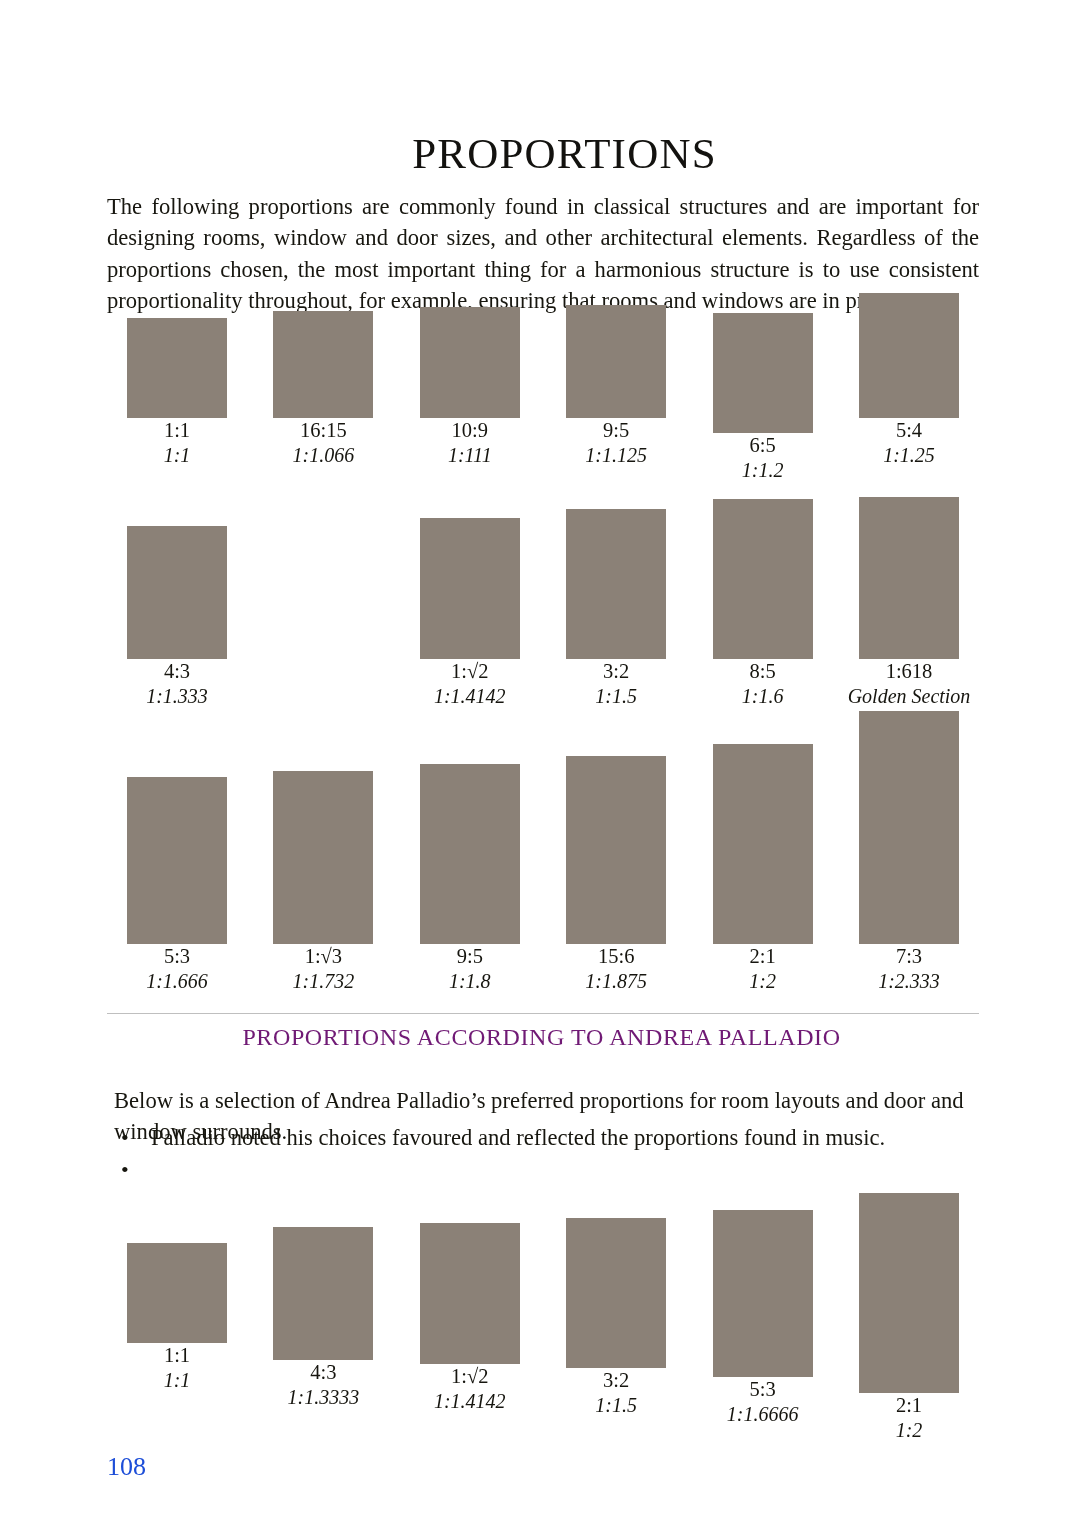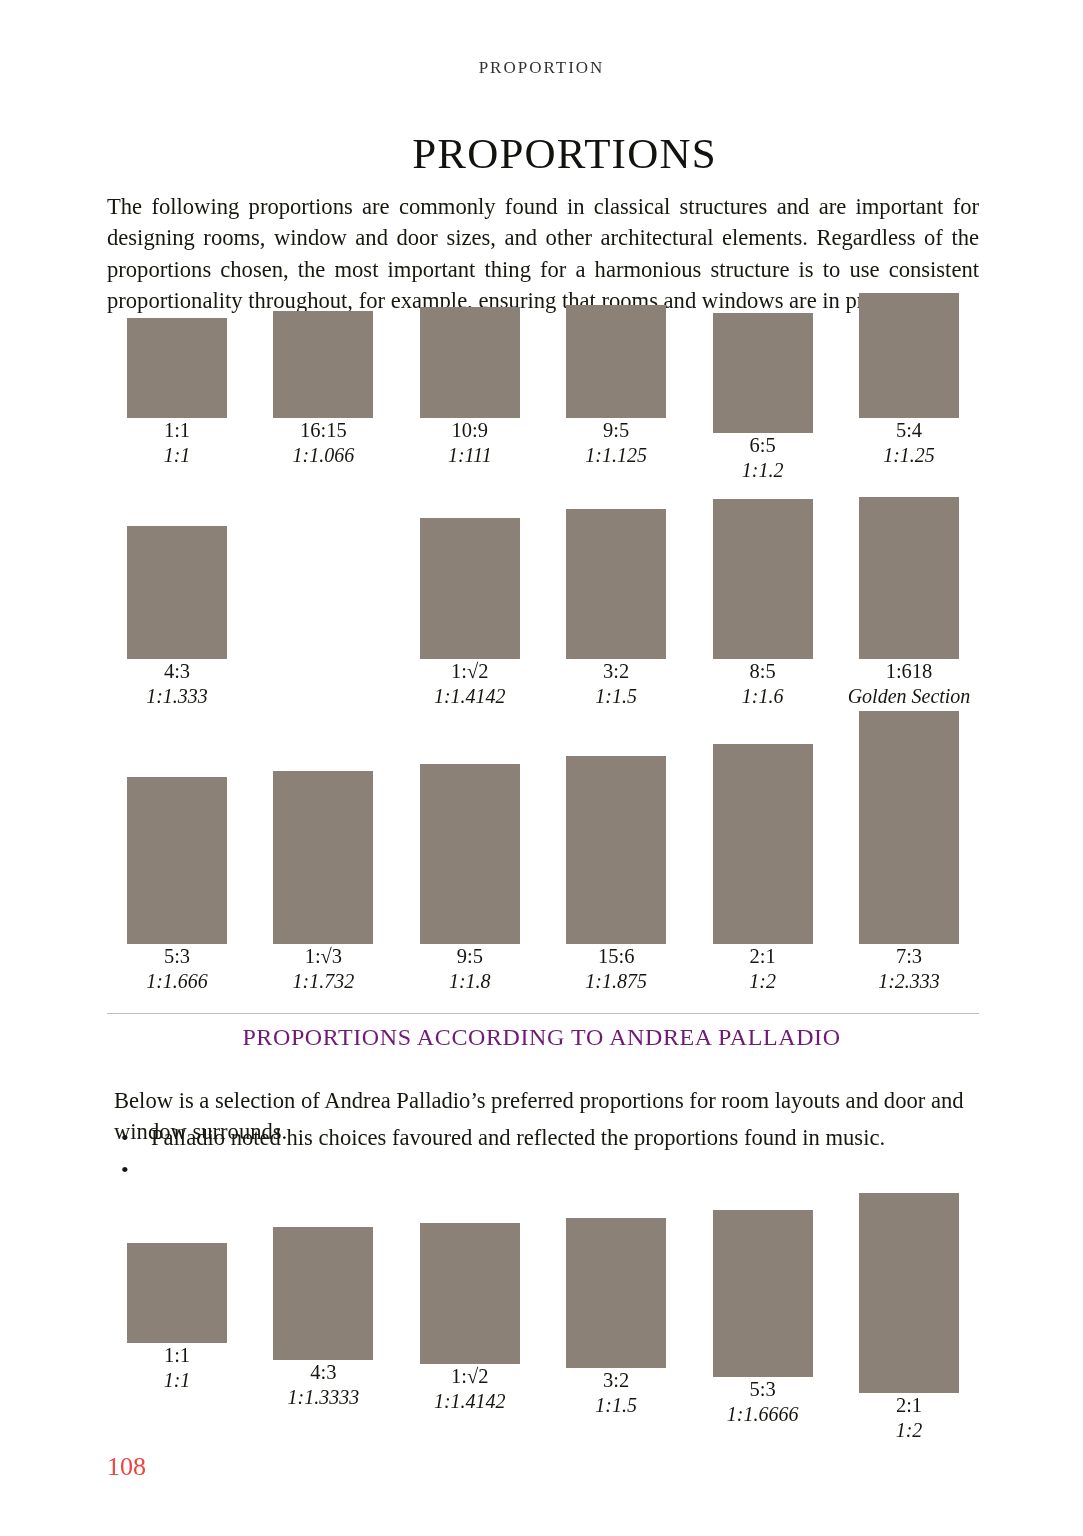--- a/index.html
+++ b/index.html
@@ -168,29 +168,28 @@
     text-align: center;
   }
   .palladio-cell .rect { background: #8b8177; }
 
   
   .folio {
     position: absolute;
     left: 107px;
     top: 1452px;
     font-size: 26px;
-    color: #ef4444;
+    color: #1d4ed8;
   }
 </style>
 </head>
 <body>
 
 <div class="page">
 
-  <div class="running-head">PROPORTION</div>
 
   <h1 class="page-title">PROPORTIONS</h1>
 
   <p class="intro">The following proportions are commonly found in classical structures and are important for designing rooms, window and door sizes, and other architectural elements. Regardless of the proportions chosen, the most important thing for a harmonious structure is to use consistent proportionality throughout, for example, ensuring that rooms and windows are in proportion.</p>
 
   <div class="rect-row row-bottom" id="row1" style="top: 286px; height: 202px;">
       <div class="rect-cell" style="left: 0px; top: 32px;">
         <div class="rect" style="width: 100px; height: 100px; background: rgb(139, 129, 119);"></div>
         <div class="lbl-ratio">1:1</div>
         <div class="lbl-value">1:1</div>

